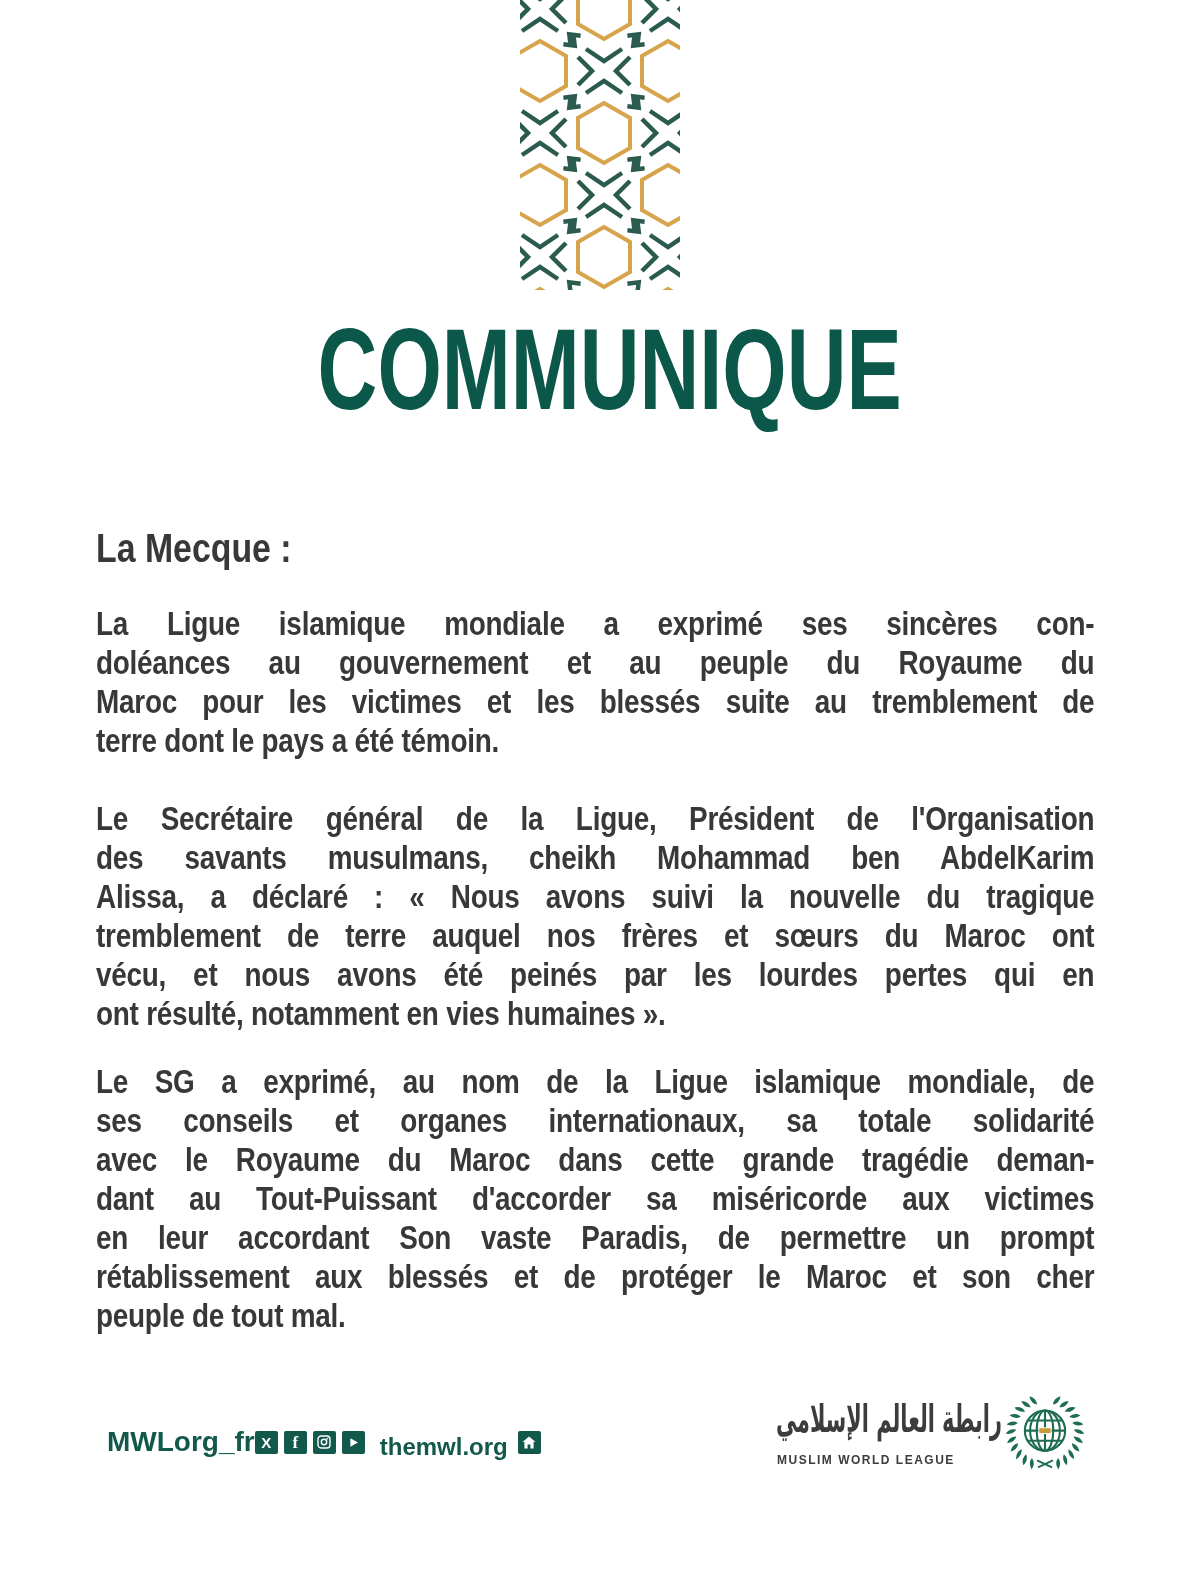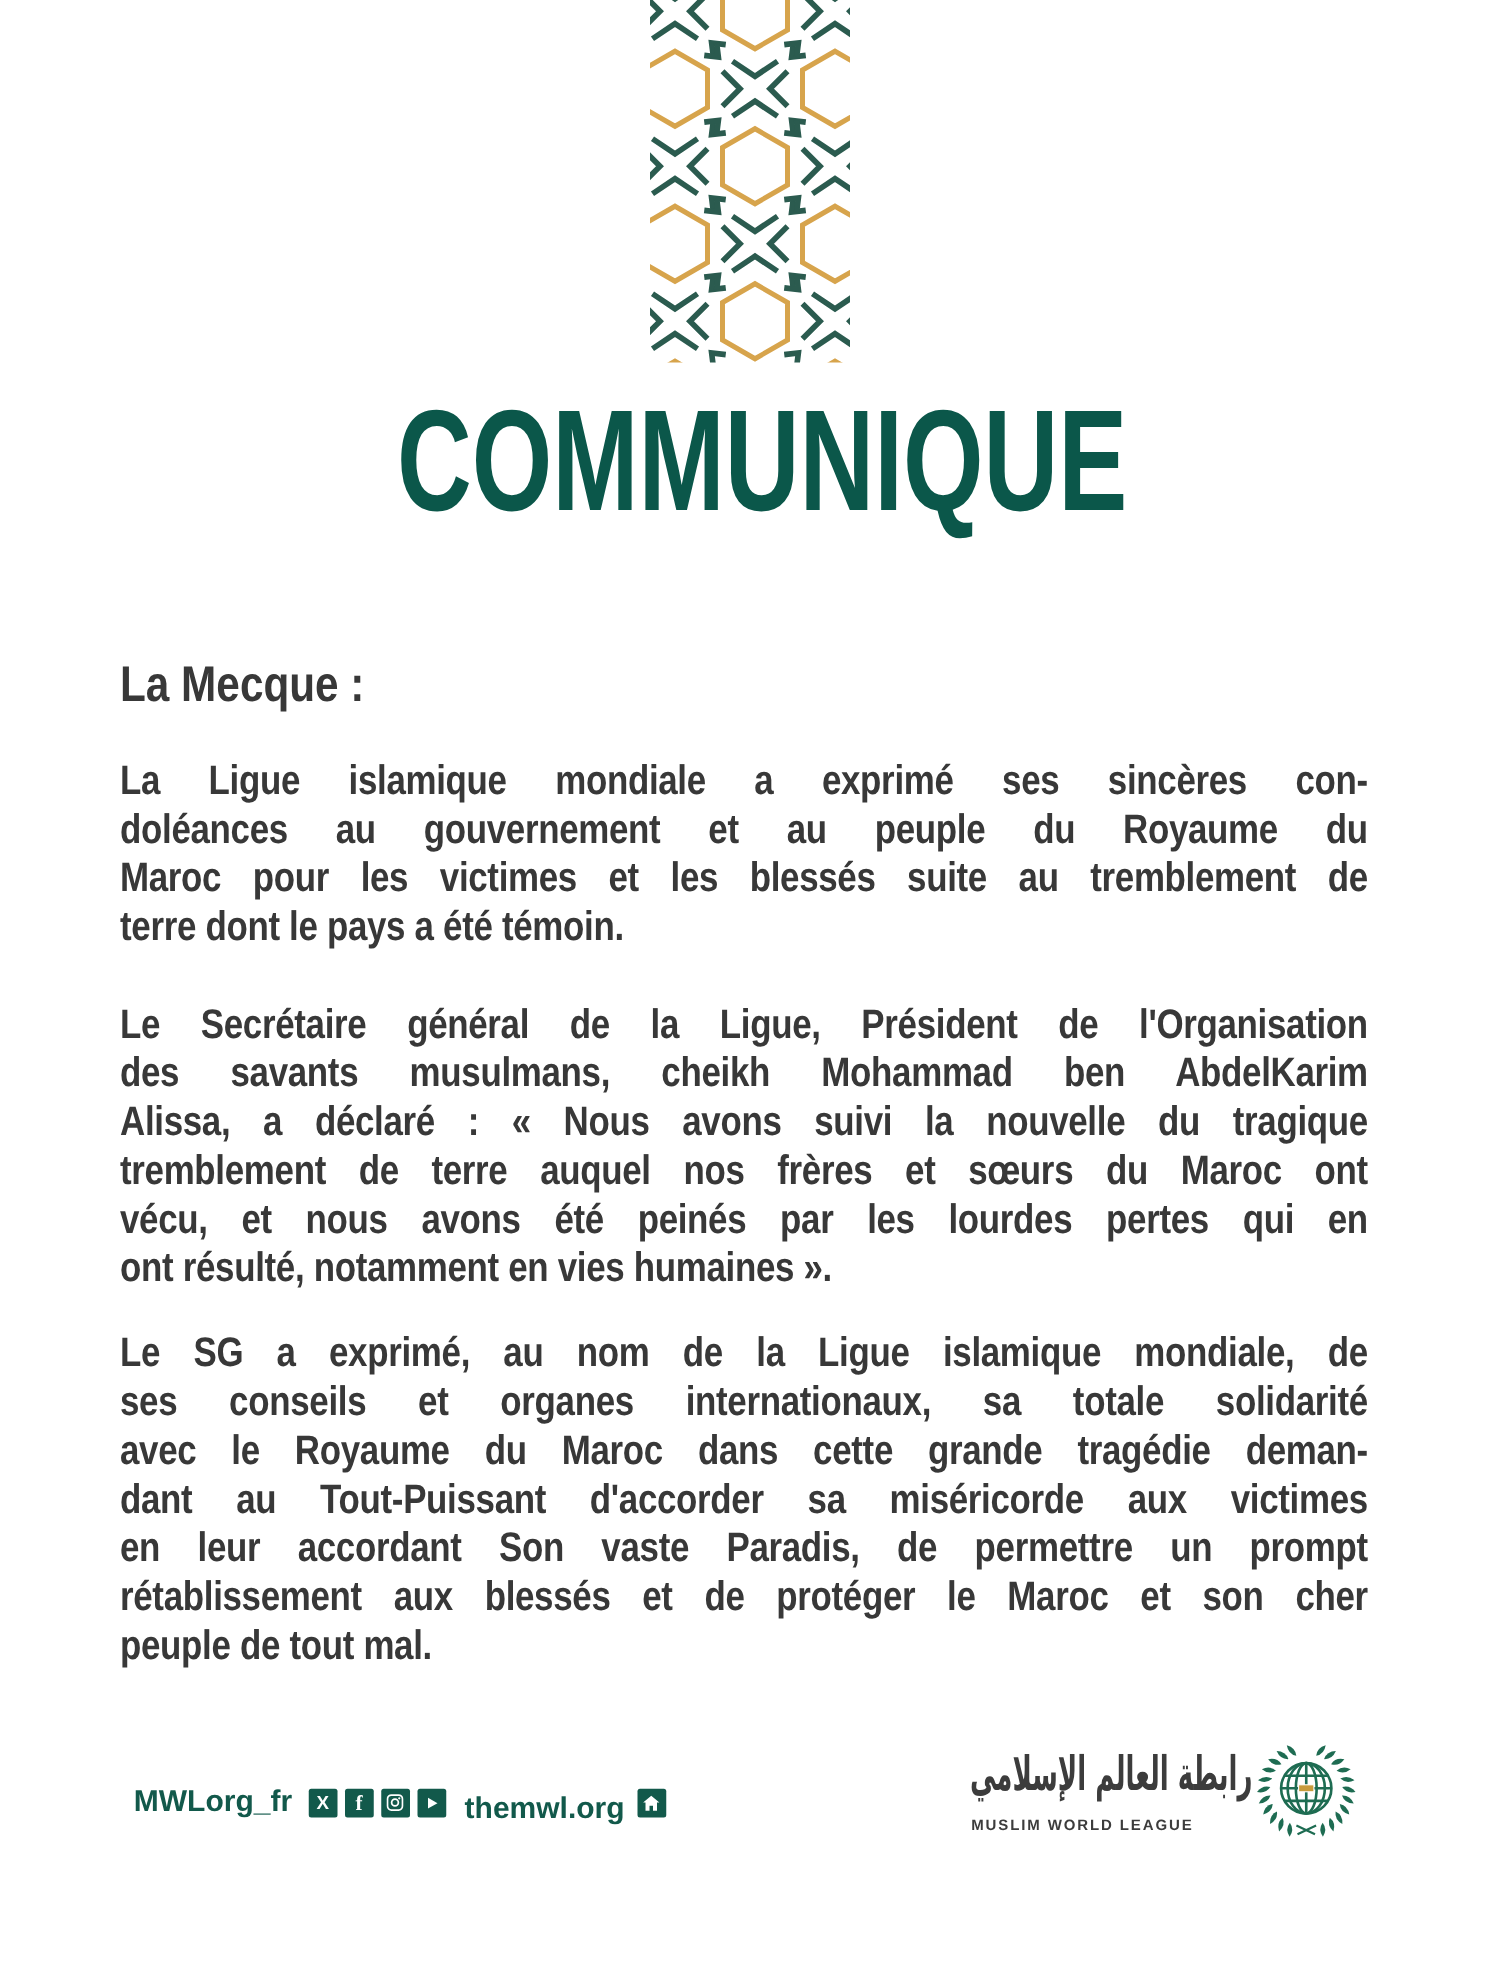--- a/index.html
+++ b/index.html
@@ -22,21 +22,21 @@
   .para{margin:0}
   .p1{margin-bottom:39px}
   .p2{margin-bottom:29px}
   .line{
     font-size:33px;line-height:39px;font-weight:bold;letter-spacing:-0.3px;
     text-align:justify;text-align-last:justify;white-space:normal;
   }
   .line.last{text-align-last:left}
   
   .footer{position:absolute;left:107px;top:1423px;display:flex;align-items:center;color:#12594B}
-  .handle{font-size:24px;font-weight:bold;margin-right:13px}
+  .handle{font-size:28px;font-weight:bold;}
   .site{font-size:24px;font-weight:bold;margin:10px 10px 0 9px}
   .sq{
     width:23px;height:23px;background:#12594B;border-radius:2px;margin-right:6px;
     display:flex;align-items:center;justify-content:center;color:#fff;flex:none;cursor:pointer;
   }
   .tg{font-weight:bold;font-size:15px;line-height:1}
   .tg.fb{font-size:17px;font-family:"Liberation Serif",serif}
   
   .arabic{position:absolute;left:772px;top:1390px}
   .latin{

